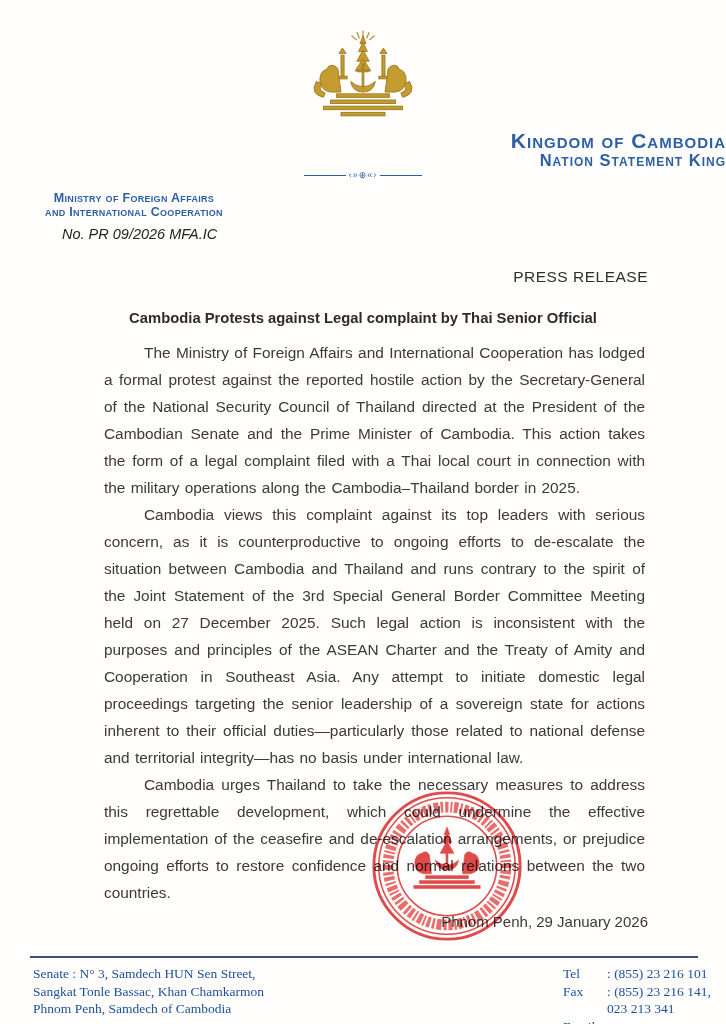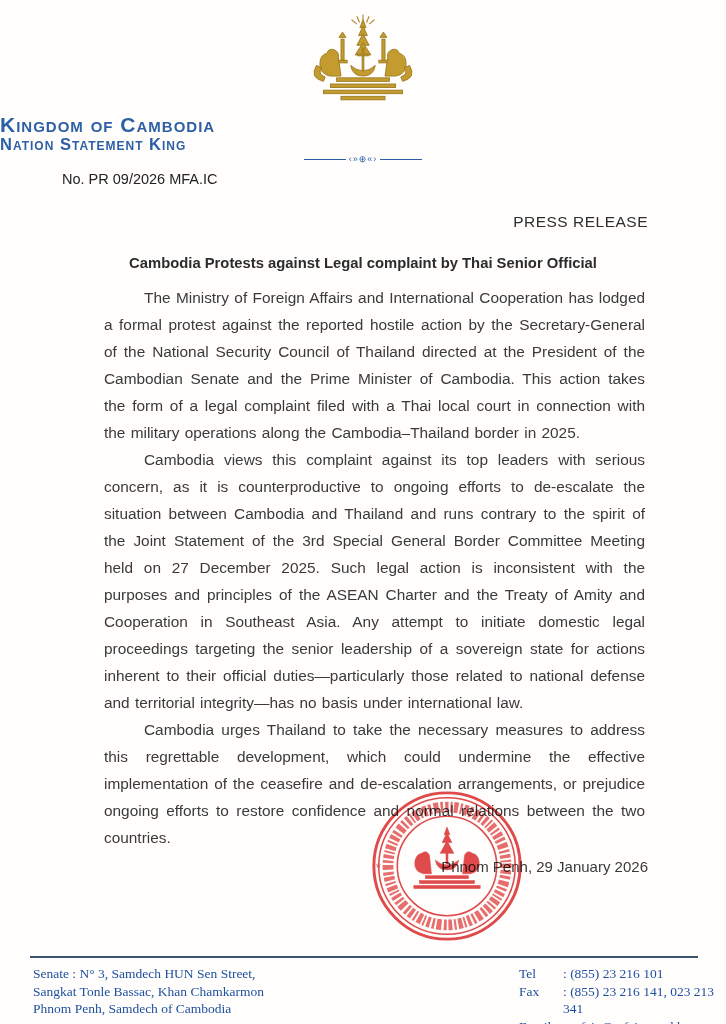--- a/index.html
+++ b/index.html
@@ -2,21 +2,21 @@
 <html><head>
 <meta charset="utf-8">
 <style>
   html,body{margin:0;padding:0;background:#ffffff;}
   .page{
     position:relative;width:726px;height:1024px;margin:0 auto;
     background:#fffefd;overflow:hidden;
     font-family:"Liberation Sans",sans-serif;color:#3a3a3a;
   }
   
-  .header{text-align:left;padding-top:12px;}
+  .header{text-align:right;padding-top:28px;}
   .emblem{display:block;margin:0 auto;width:132px;height:100px;}
   .kingdom{
     font-variant:small-caps;font-weight:bold;font-size:21px;
     letter-spacing:1px;color:#2d5fa6;line-height:22px;margin-top:2px;
   }
   .motto{
     font-variant:small-caps;font-weight:bold;font-size:16.5px;
     letter-spacing:1px;color:#2d5fa6;line-height:17px;
   }
   .divider{
@@ -24,21 +24,21 @@
     color:#2d5fa6;margin-top:2px;
   }
   .divider::before,.divider::after{content:"";width:42px;height:1.5px;background:#2d5fa6;}
   .divider .orn{font-size:9px;letter-spacing:1px;line-height:9px;}
   
   .ministry{
     margin:11px 0 0 36px;width:196px;text-align:center;
     font-variant:small-caps;font-weight:bold;font-size:12.5px;
     line-height:14px;color:#2d5fa6;letter-spacing:.3px;
   }
-  .refno{margin:7px 0 0 62px;font-size:14.5px;color:#232323;}
+  .refno{margin:7px 0 0 62px;font-size:14.5px;color:#232323;font-style:italic;}
   
   .press-release{
     text-align:right;margin:26px 78px 0 0;font-size:15.5px;
     letter-spacing:.5px;color:#2e2e2e;
   }
   .doc-title{
     text-align:center;margin:24px 60px 0 60px;font-size:14.8px;
     font-weight:bold;color:#2c2c2c;
   }
   
@@ -54,21 +54,21 @@
   
   .footer-rule{position:absolute;left:30px;right:28px;top:956px;height:2px;background:#3d5270;}
   .footer-left{
     position:absolute;left:33px;top:965px;
     font-family:"Liberation Serif",serif;font-size:13.5px;line-height:17.5px;color:#1d4f9e;
   }
   .footer-right{
     position:absolute;left:519px;top:965px;
     font-family:"Liberation Serif",serif;font-size:13.5px;line-height:17.5px;color:#1d4f9e;
   }
-  .contact-row{display:grid;grid-template-columns:44px auto;}
+  .contact-row{display:grid;grid-template-columns:44px auto;margin-left:44px;}
   .b{font-weight:normal;}
 </style>
 </head>
 <body>
 
 <div class="page">
 
   <div class="header">
     <svg class="emblem" viewBox="0 0 150 112" aria-hidden="true">
       <g stroke="#b3892a" stroke-width="1.3">
@@ -102,20 +102,24 @@
         <rect x="50" y="95" width="50" height="4"></rect>
       </g>
     </svg>
     <div class="kingdom">Kingdom of Cambodia</div>
     <div class="motto">Nation Statement King</div>
     <div class="divider">
       <span class="orn">‹»⊕«›</span>
     </div>
   </div>
 
+  <div class="ministry">
+    <div>Ministry of Foreign Affairs</div>
+    <div>and International Cooperation</div>
+  </div>
   <div class="refno">No. PR 09/2026 MFA.IC</div>
 
   <div class="press-release">PRESS RELEASE</div>
 
   <div class="doc-title">Cambodia Protests against Legal complaint by Thai Senior Official</div>
 
   <div class="body-text">
     <p>The Ministry of Foreign Affairs and International Cooperation has lodged a formal protest against the reported hostile action by the Secretary-General of the National Security Council of Thailand directed at the President of the Cambodian Senate and the Prime Minister of Cambodia. This action takes the form of a legal complaint filed with a Thai local court in connection with the military operations along the Cambodia–Thailand border in 2025.</p>
     <p>Cambodia views this complaint against its top leaders with serious concern, as it is counterproductive to ongoing efforts to de-escalate the situation between Cambodia and Thailand and runs contrary to the spirit of the Joint Statement of the 3rd Special General Border Committee Meeting held on 27 December 2025. Such legal action is inconsistent with the purposes and principles of the ASEAN Charter and the Treaty of Amity and Cooperation in Southeast Asia. Any attempt to initiate domestic legal proceedings targeting the senior leadership of a sovereign state for actions inherent to their official duties—particularly those related to national defense and territorial integrity—has no basis under international law.</p>
     <p>Cambodia urges Thailand to take the necessary measures to address this regrettable development, which could undermine the effective implementation of the ceasefire and de-escalation arrangements, or prejudice ongoing efforts to restore confidence and normal relations between the two countries.</p>

